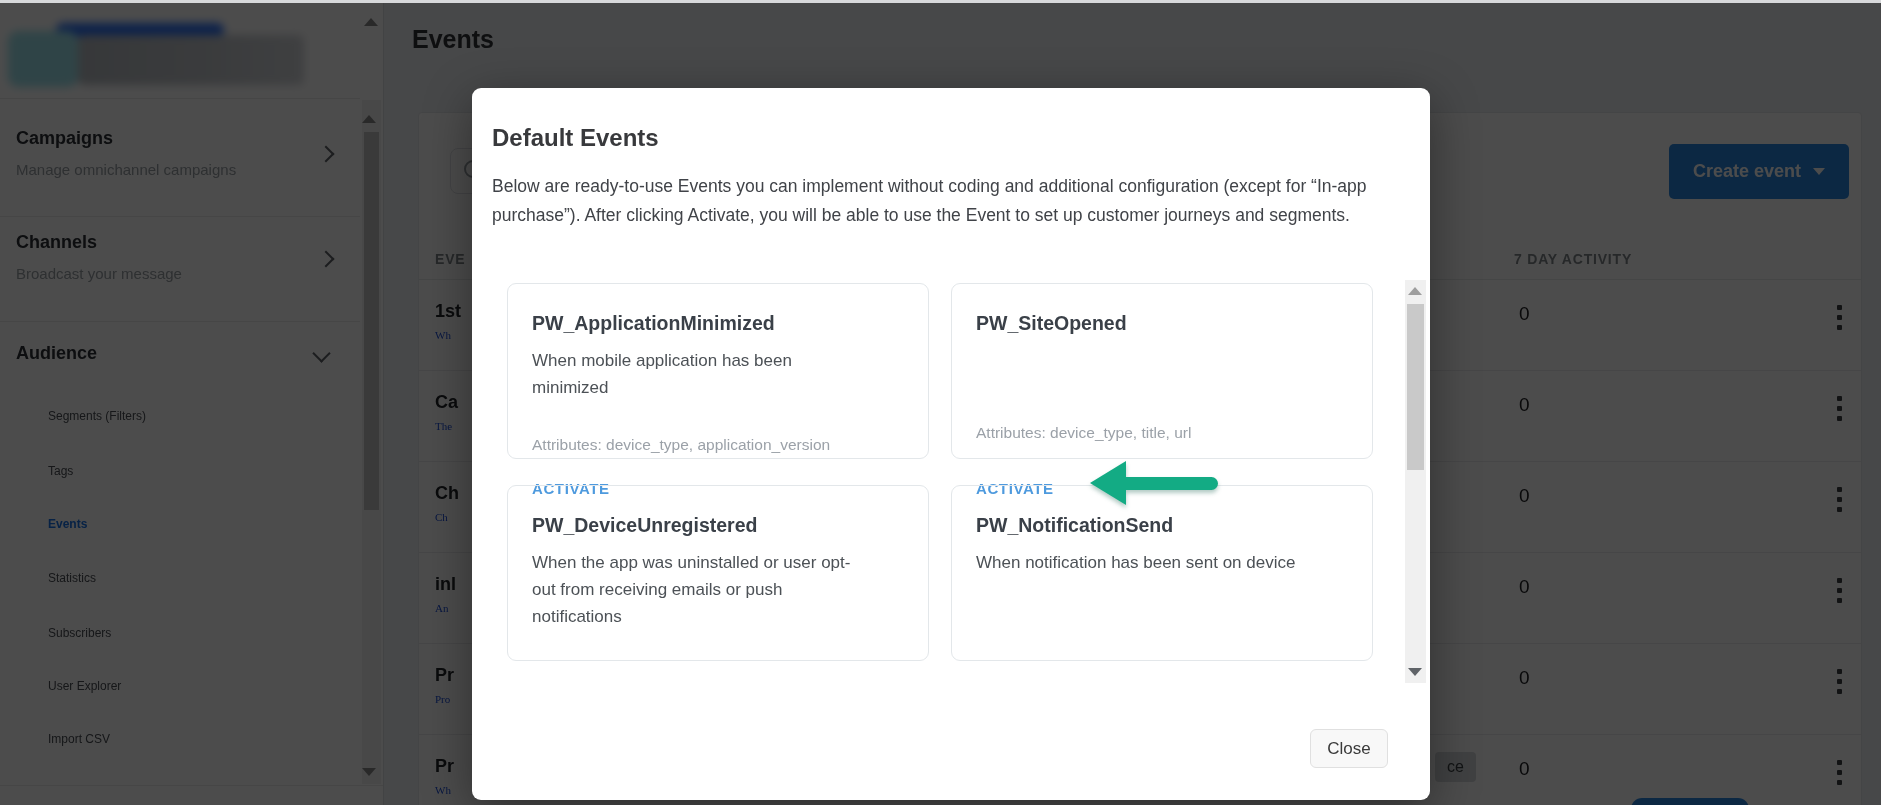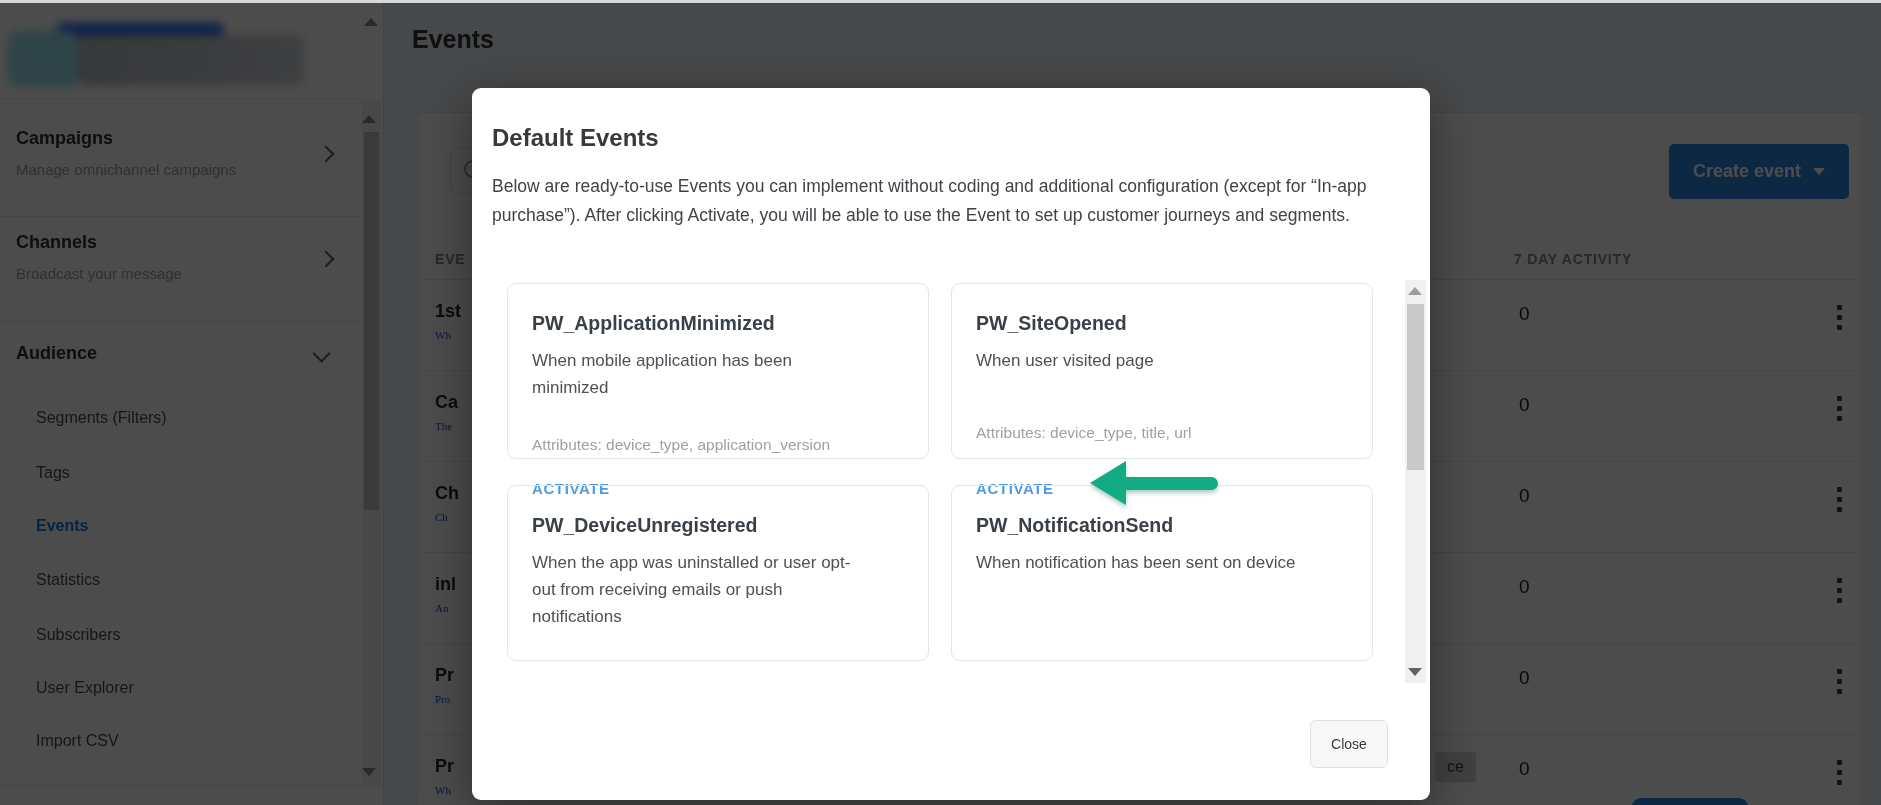--- a/index.html
+++ b/index.html
@@ -15,21 +15,21 @@
   .logo-square{position:absolute;left:2px;top:10px;width:70px;height:56px;border-radius:10px;background:#9fe4ee;}
   .logo-bar{position:absolute;left:72px;top:14px;width:226px;height:50px;border-radius:6px;
             background:linear-gradient(90deg,#b7bcc2 0%,#c3c7cc 55%,#d3d6da 100%);}
   .sb-div{position:absolute;left:0;width:360px;height:1px;background:#e9eaec;}
   .sb-group-title{position:absolute;left:16px;font-size:18px;font-weight:bold;color:#2d3136;}
   .sb-group-sub{position:absolute;left:16px;font-size:15px;color:#9aa0a6;}
   .chev-right{position:absolute;left:320px;width:10px;height:10px;border-right:2.5px solid #5f6368;
               border-top:2.5px solid #5f6368;transform:rotate(45deg);}
   .chev-down{position:absolute;left:315px;width:11px;height:11px;border-right:2.5px solid #5f6368;
              border-bottom:2.5px solid #5f6368;transform:rotate(45deg);}
-  .sb-item{position:absolute;left:36px;font-size:16px;color:#4a4e54;cursor:pointer;text-align:center;}
+  .sb-item{position:absolute;left:48px;font-size:12px;color:#4a4e54;cursor:pointer;text-align:center;}
   .sb-item.active{color:#1a73e8;}
   .sb-scroll{position:absolute;right:2px;top:97px;width:19px;height:684px;background:#f1f1f1;}
   .sb-thumb{position:absolute;left:2px;top:32px;width:15px;height:378px;background:#c1c1c1;}
   .tri-up{width:0;height:0;border-left:7px solid transparent;border-right:7px solid transparent;
           border-bottom:8px solid #8a8a8a;position:absolute;left:2px;top:12px;}
   .tri-down{width:0;height:0;border-left:7px solid transparent;border-right:7px solid transparent;
             border-top:8px solid #8a8a8a;position:absolute;left:2px;bottom:12px;}
 
   
   .main{position:absolute;left:384px;top:3px;width:1497px;height:802px;background:#eef0f3;z-index:1;}
@@ -80,22 +80,22 @@
   .anno-tail{position:absolute;left:30px;top:17px;width:98px;height:13px;border-radius:7px;background:#13ab84;}
   .anno-head{position:absolute;left:0;top:1px;width:0;height:0;border-top:22px solid transparent;
              border-bottom:22px solid transparent;border-right:36px solid #13ab84;}
   
   .m-scroll{position:absolute;right:4px;top:192px;width:21px;height:403px;background:#f0f0f0;}
   .m-thumb{position:absolute;left:2px;top:24px;width:17px;height:166px;background:#c9c9c9;}
   .m-tri-up{width:0;height:0;border-left:7px solid transparent;border-right:7px solid transparent;
             border-bottom:8px solid #9e9e9e;position:absolute;left:3px;top:7px;}
   .m-tri-down{width:0;height:0;border-left:7px solid transparent;border-right:7px solid transparent;
               border-top:8px solid #5f6368;position:absolute;left:3px;bottom:7px;}
-  .close-btn{position:absolute;right:42px;bottom:32px;width:78px;height:48px;background:#f8f8f8;
-             border:1px solid #e0e0e0;border-radius:6px;font-size:14px;color:#3a3a3a;cursor:pointer;
+  .close-btn{position:absolute;right:42px;bottom:32px;width:78px;height:39px;background:#f8f8f8;
+             border:1px solid #e0e0e0;border-radius:6px;font-size:17px;color:#3a3a3a;cursor:pointer;
              font-family:"Liberation Sans",sans-serif;}
 </style>
 </head>
 <body>
 
 <div class="stage">
   <div class="topstrip"></div>
 
   <div class="sidebar">
     <div class="logo-blur">
@@ -234,21 +234,20 @@
     <div class="cards-viewport">
       <div class="cards-grid">
         <div class="card">
           <div class="card-name">PW_ApplicationMinimized</div>
           <div class="card-desc">When mobile application has been minimized</div>
           <div class="card-attrs">Attributes: device_type, application_version</div>
           <button class="card-activate">ACTIVATE</button>
         </div>
         <div class="card">
           <div class="card-name">PW_SiteOpened</div>
-          <div class="card-desc">When user visited page</div>
           <div class="card-attrs" style="top:140px">Attributes: device_type, title, url</div>
           <button class="card-activate">ACTIVATE</button>
         </div>
         <div class="card short">
           <div class="card-name">PW_DeviceUnregistered</div>
           <div class="card-desc">When the app was uninstalled or user opt-out from receiving emails or push notifications</div>
         </div>
         <div class="card short">
           <div class="card-name">PW_NotificationSend</div>
           <div class="card-desc">When notification has been sent on device</div>

